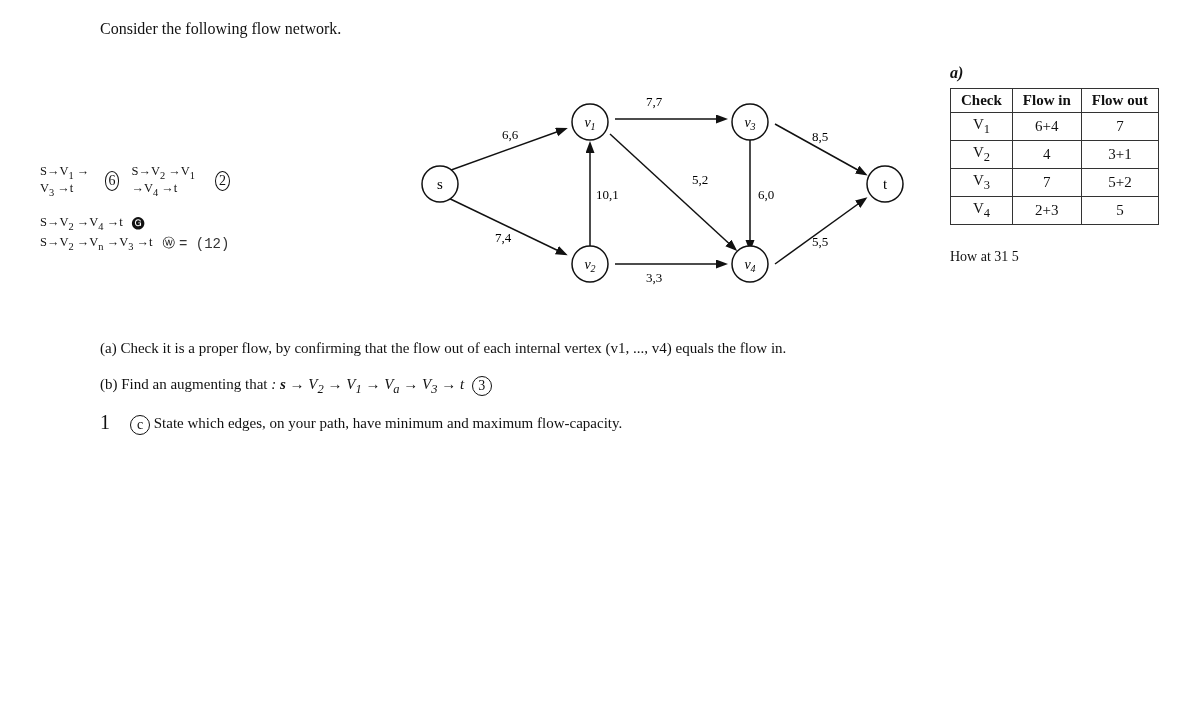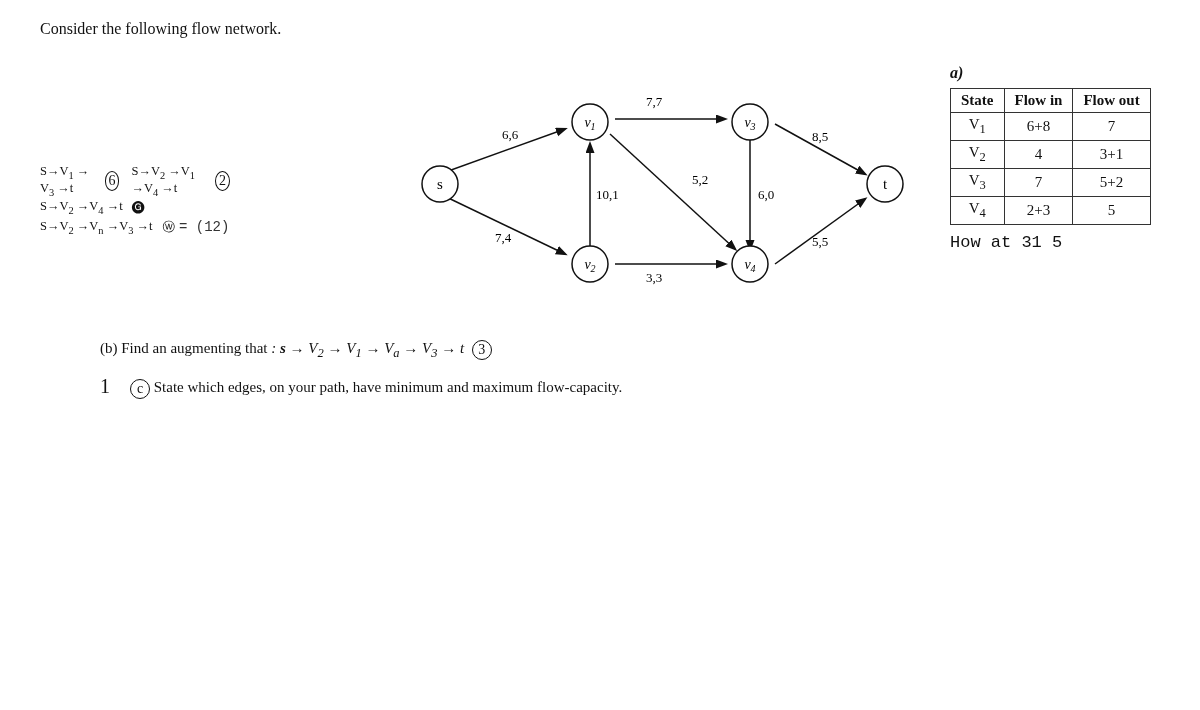--- a/index.html
+++ b/index.html
@@ -9,20 +9,21 @@
       font-size: 15px;
       color: #111;
       width: 1200px;
       min-height: 710px;
       padding: 20px 40px;
     }
 
     .page-title {
       font-size: 16px;
       margin-bottom: 16px;
+      margin-left: 60px;
     }
 
     .top-section {
       display: flex;
       flex-direction: row;
       align-items: flex-start;
       margin-bottom: 18px;
     }
 
     svg.flow-graph {
@@ -111,31 +112,31 @@
     }
   </style>
 </head>
 <body>
 
 <div class="page-title">Consider the following flow network.</div>
 
 <div class="top-section flow-network-wrapper">
 
   <div class="left-side-notes" style="position:relative; width:190px; font-size:12.5px; margin-top:50px;">
-    <div style="display:flex; align-items:center; gap:4px; margin-bottom:2px;">
+    <div style="display:flex; align-items:center; gap:4px; margin-bottom:18px;">
       <span>S→V<sub>1</sub> → V<sub>3</sub> →t</span>
       <span class="circled">6</span>
       <span style="margin-left:8px;">S→V<sub>2</sub> →V<sub>1</sub> →V<sub>4</sub> →t</span>
       <span class="circled">2</span>
     </div>
     <div style="margin-bottom:3px;">
       <span>S→V<sub>2</sub> →V<sub>4</sub> →t</span>
       <span style="margin-left:6px;">🅖</span>
     </div>
-    <div style="display:flex; align-items:flex-start; gap:4px;">
+    <div style="display:flex; align-items:flex-end; gap:4px;">
       <span>S→V<sub>2</sub> →V<sub>n</sub> →V<sub>3</sub> →t</span>
       <span style="margin-left:6px;">ⓦ</span>
       <span class="handwritten-note">= (12)</span>
     </div>
   </div>
 
   <div style="position:relative; margin-left:10px;">
     <svg class="flow-graph" viewBox="0 0 680 260">
 
       <line x1="200" y1="120" x2="325" y2="75" stroke="#111" stroke-width="1.5" marker-end="url(#arrow)"></line>
@@ -200,56 +201,60 @@
     </svg>
   </div>
 
   <div class="table-area">
     <div style="display:flex; align-items:flex-start; gap:6px; margin-bottom:6px;">
       <span style="font-style:italic; font-size:16px; font-weight:bold;">a)</span>
     </div>
     <table>
       <thead>
         <tr>
-          <th>State</th>
+          <th>Check</th>
           <th>Flow in</th>
           <th>Flow out</th>
         </tr>
       </thead>
       <tbody>
         <tr>
           <td>V<sub>1</sub></td>
-          <td>6+8</td>
+          <td>6+4</td>
           <td>7</td>
         </tr>
         <tr>
           <td>V<sub>2</sub></td>
           <td>4</td>
           <td>3+1</td>
         </tr>
         <tr>
           <td>V<sub>3</sub></td>
           <td>7</td>
           <td>5+2</td>
         </tr>
         <tr>
           <td>V<sub>4</sub></td>
           <td>2+3</td>
           <td>5</td>
         </tr>
       </tbody>
     </table>
-    <div style="margin-top:8px; font-size:17px; font-family: Liberation Mono, monospace;">
+    <div style="margin-top:24px; font-size:14px; font-family: Liberation Serif, serif;">
       How at 31 5
     </div>
   </div>
 </div>
 
 <div class="questions">
 
+  <div class="question">
+    <span>(a)</span>
+    <span>Check it is a proper flow, by confirming that the flow out of each internal vertex (v1, ..., v4) equals the flow in.</span>
+  </div>
 
   <div class="question">
     <span>(b)</span>
     <span>Find an augmenting that</span>
     <span class="aug-path">: <strong>s</strong> → V<sub>2</sub> → V<sub>1</sub> → V<sub>a</sub> → V<sub>3</sub> → t</span>
     &nbsp;<span class="circled">3</span>
   </div>
 
   <div class="q-row">
     <div class="q-number">1</div>

